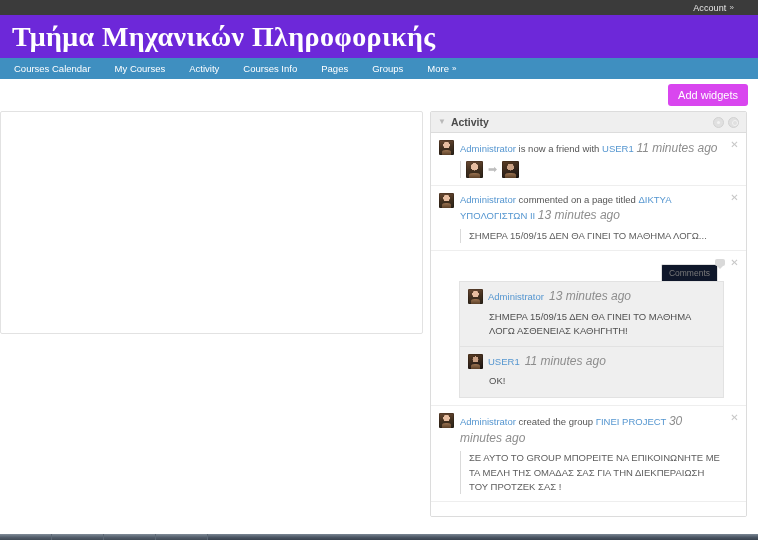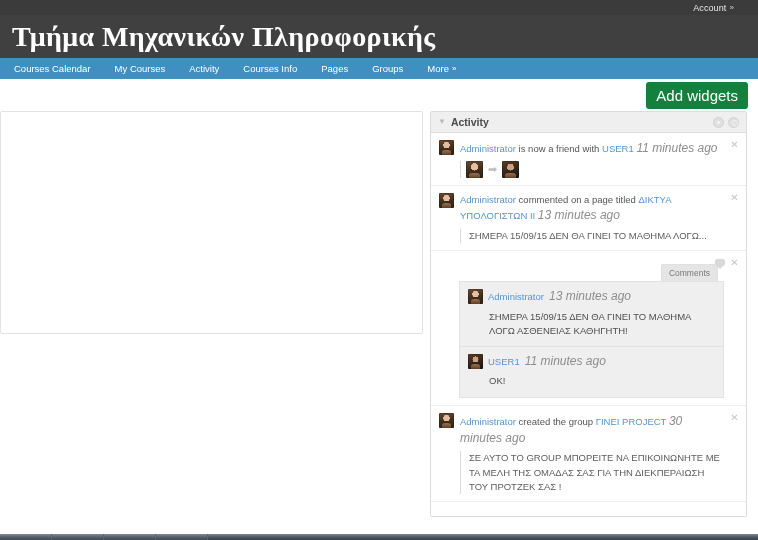--- a/index.html
+++ b/index.html
@@ -26,21 +26,21 @@
     text-decoration: none;
     display: flex;
     align-items: center;
     gap: 3px;
   }
   .account-link .chev { font-size: 8px; color: #cfcfcf; }
 
   
   .banner {
     height: 43px;
-    background: #404040;
+    background: #6d28d9;
     display: flex;
     align-items: center;
     padding-left: 12px;
   }
   .site-title {
     font-family: "Liberation Serif", serif;
     color: #ffffff;
     font-size: 28px;
     font-weight: 700;
     letter-spacing: .4px;
@@ -76,25 +76,25 @@
   }
 
   .widget-bar {
     height: 32px;
     display: flex;
     align-items: center;
     justify-content: flex-end;
     padding-right: 10px;
   }
   .add-widgets-btn {
-    background: #15803d;
+    background: #d946ef;
     color: #ffffff;
     border: none;
     border-radius: 3px;
-    font-size: 15px;
+    font-size: 11px;
     font-family: "Liberation Sans", sans-serif;
     padding: 5px 10px;
     cursor: pointer;
   }
 
   .columns {
     display: flex;
     gap: 0;
     padding: 0 0 0 0;
     height: calc(100% - 32px);
@@ -253,21 +253,21 @@
   .attach-row .avatar { width: 17px; height: 17px; flex: 0 0 17px; }
   .arrow-glyph { color: #bdbdbd; font-size: 11px; line-height: 1; }
 
   
   .comments-wrap { margin-top: 6px; }
   .comments-tab-row {
     display: flex; justify-content: flex-end;
     padding-right: 6px;
   }
   .comments-tab {
-    background: #e5e5e5;
+    background: #0f172a;
     border: 1px solid #e0e0e0;
     border-bottom: none;
     border-radius: 2px 2px 0 0;
     font-size: 8.5px;
     color: #7a7a7a;
     padding: 2px 7px 2px 7px;
   }
   .comment-box {
     background: #efefef;
     border: 1px solid #e2e2e2;

